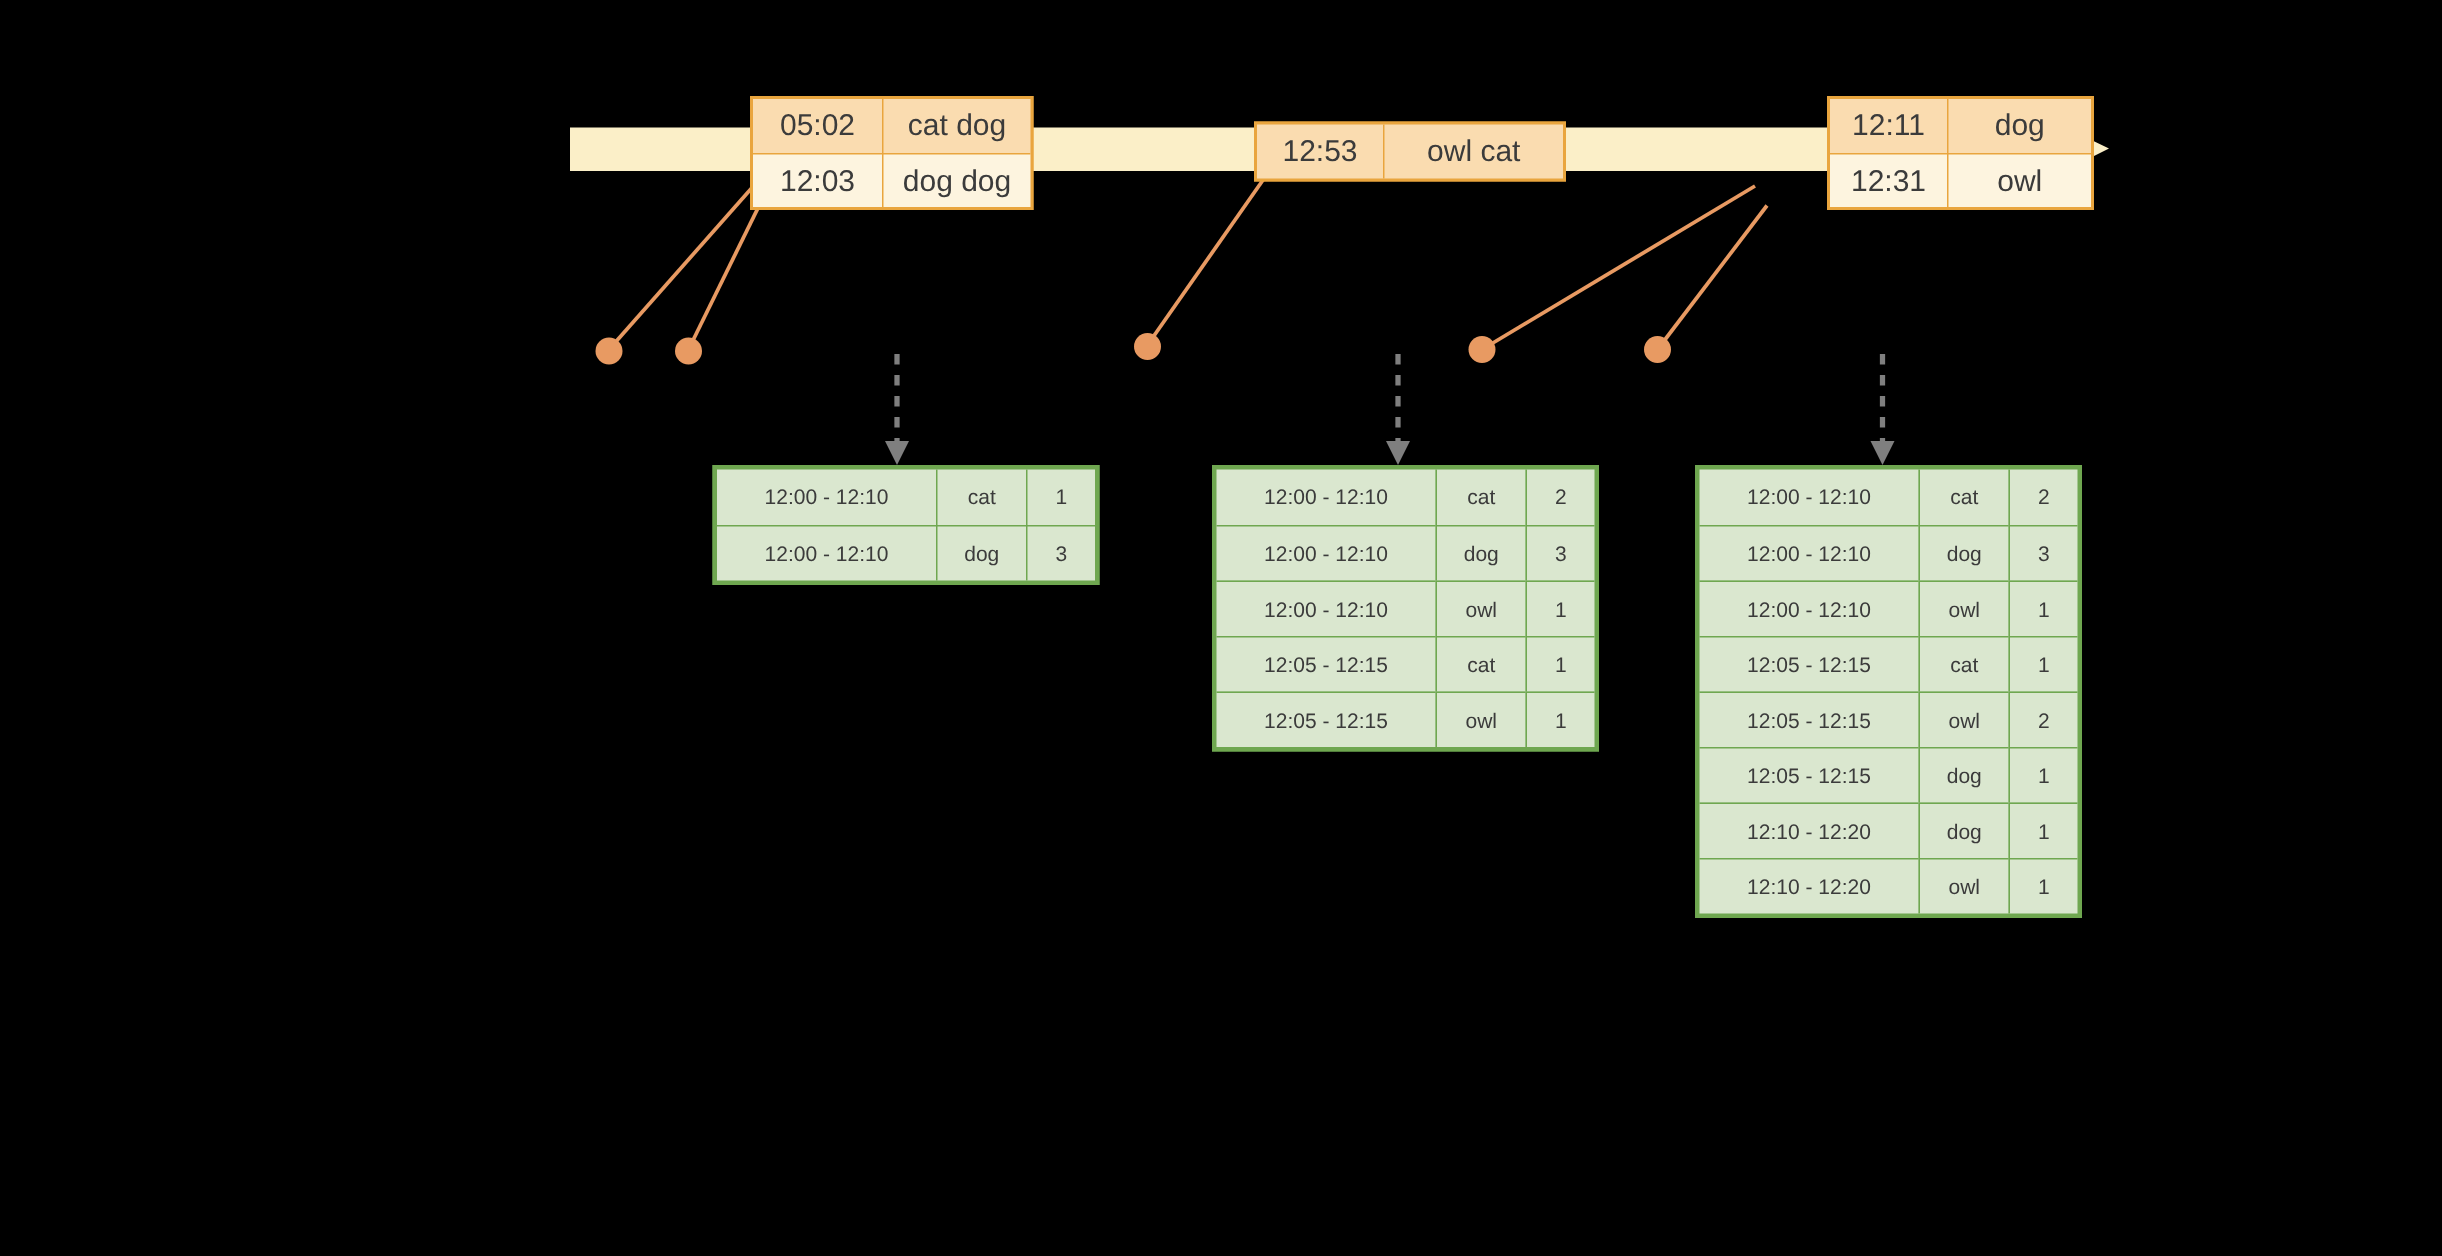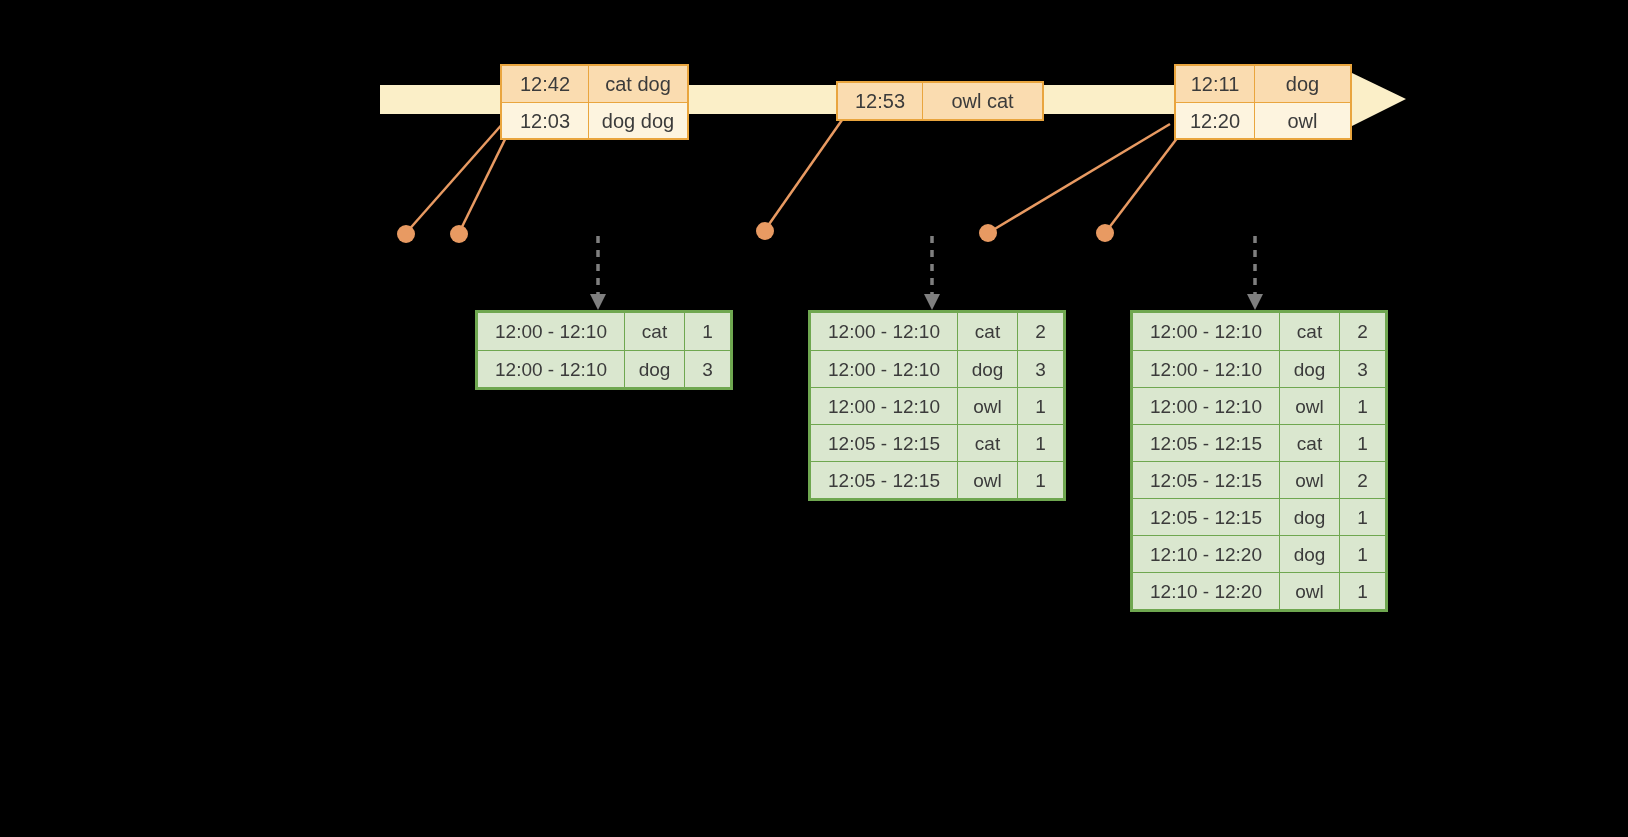--- a/index.html
+++ b/index.html
@@ -47,34 +47,34 @@
     border-top:1.5px solid var(--event-border);
   }
   .ev-table .row:first-child .cell{border-top:none;}
   .ev-table .cell:first-child{border-left:none;}
   .ev-table .row.peach .cell{background:var(--event-row-peach);}
   .ev-table .row.cream .cell{background:var(--event-row-cream);text-align:center;}
   .ev1{left:500px;top:64px;}
   .ev1 .c0{width:86px;}  .ev1 .c1{width:99px;}
   .ev2{left:836px;top:81px;}
   .ev2 .c0{width:84px;}  .ev2 .c1{width:120px;}
-  .ev3{left:1174px;top:64px;}
+  .ev3{left:1218px;top:64px;}
   .ev3 .c0{width:78px;}  .ev3 .c1{width:96px;}
 
   
   .res-table{
     position:absolute;
     border:3px solid var(--result-border);
     background:var(--result-border);
   }
   .res-table .row{display:flex;}
   .res-table .cell{
     height:37px;line-height:37px;
     text-align:center;
-    font-size:19px;color:var(--text);
+    font-size:14px;color:var(--text);
     box-sizing:border-box;
     background:var(--result-cell-fill);
     border-left:1.5px solid var(--result-border);
     border-top:1.5px solid var(--result-border);
   }
   .res-table .row:first-child .cell{border-top:none;}
   .res-table .cell:first-child{border-left:none;}
   .res-table .c0{width:146px;}
   .res-table .c1{width:60px;}
   .res-table .c2{width:46px;}
@@ -108,41 +108,41 @@
 
     <line class="dash" x1="932" y1="236" x2="932" y2="294"></line>
     <polygon class="dash-head" points="924,294 940,294 932,310"></polygon>
 
     <line class="dash" x1="1255" y1="236" x2="1255" y2="294"></line>
     <polygon class="dash-head" points="1247,294 1263,294 1255,310"></polygon>
   </svg>
 
   <div class="ev-table ev1">
       <div class="row peach">
-        <div class="cell c0">12:42</div>
+        <div class="cell c0">05:02</div>
         <div class="cell c1">cat dog</div>
       </div>
       <div class="row cream">
         <div class="cell c0">12:03</div>
         <div class="cell c1">dog dog</div>
       </div>
     </div>
   <div class="ev-table ev2">
       <div class="row peach">
         <div class="cell c0">12:53</div>
         <div class="cell c1">owl cat</div>
       </div>
     </div>
   <div class="ev-table ev3">
       <div class="row peach">
         <div class="cell c0">12:11</div>
         <div class="cell c1">dog</div>
       </div>
       <div class="row cream">
-        <div class="cell c0">12:20</div>
+        <div class="cell c0">12:31</div>
         <div class="cell c1">owl</div>
       </div>
     </div>
 
   <div class="res-table t1">
       <div class="row">
         <div class="cell c0">12:00 - 12:10</div>
         <div class="cell c1">cat</div>
         <div class="cell c2">1</div>
       </div>

